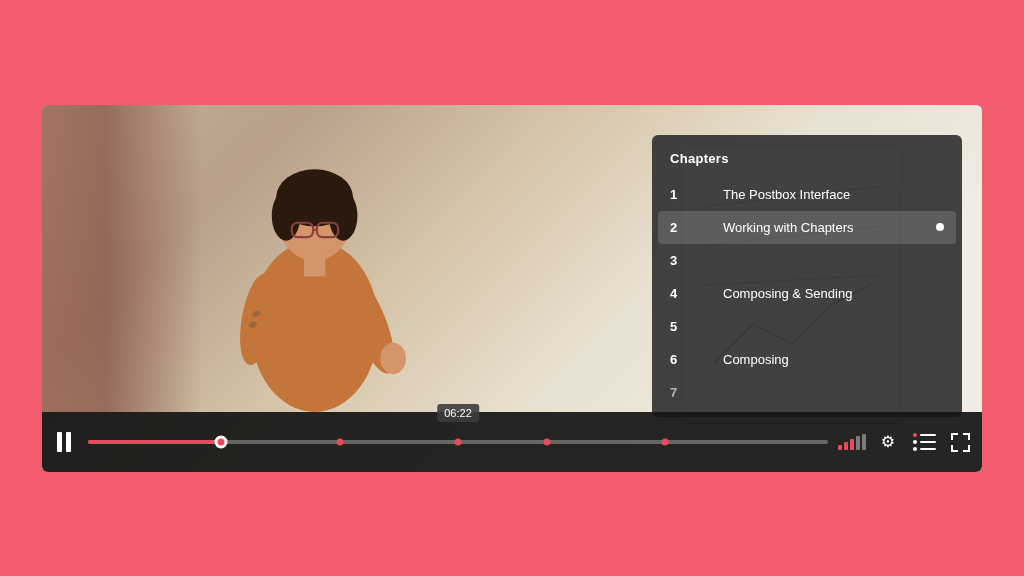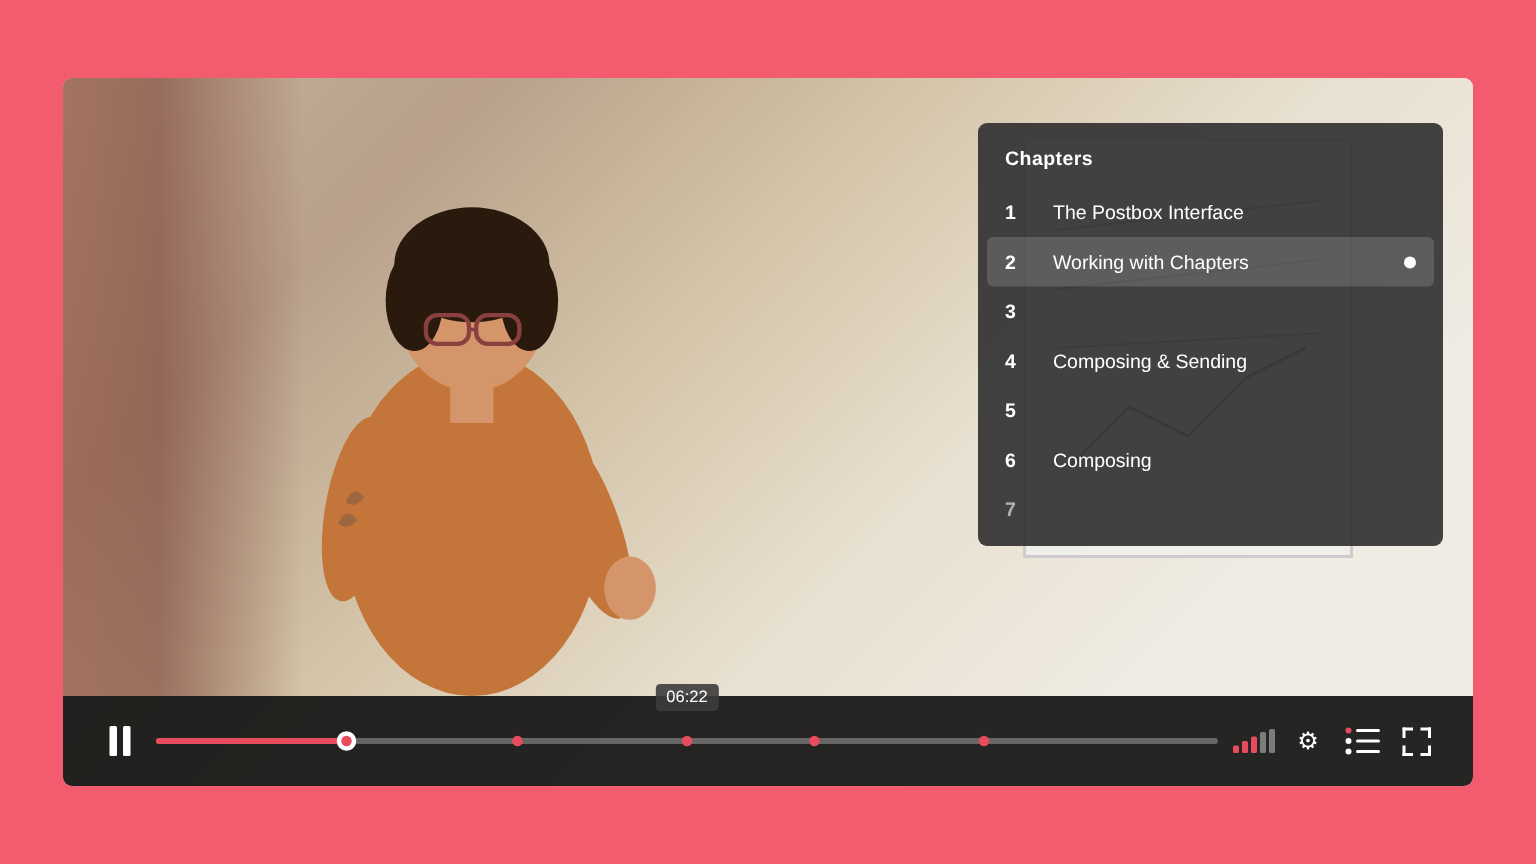--- a/index.html
+++ b/index.html
@@ -9,21 +9,21 @@
       background-color: #F25C6E;
       display: flex;
       align-items: center;
       justify-content: center;
       font-family: -apple-system, BlinkMacSystemFont, 'Segoe UI', sans-serif;
       overflow: hidden;
     }
 
     .video-container {
       width: 940px;
-      height: 472px;
+      height: 367px;
       position: relative;
       border-radius: 6px;
       overflow: hidden;
       background: #f0abfc;
     }
 
     
     .video-bg {
       width: 100%;
       height: 100%;
@@ -112,41 +112,42 @@
       font-weight: 600;
       min-width: 22px;
       margin-right: 10px;
     }
 
     .chapter-label {
       color: #ffffff;
       font-size: 13px;
       font-weight: 400;
       flex: 1;
+      margin-left: 21px;
     }
 
     .chapter-dot {
       width: 8px;
       height: 8px;
       border-radius: 50%;
       background: #ffffff;
       margin-left: 8px;
     }
 
     
     .controls-bar {
       position: absolute;
       bottom: 0;
       left: 0;
       right: 0;
       height: 60px;
       background: rgba(20, 20, 20, 0.92);
       display: flex;
       align-items: center;
-      padding: 0 24px;
+      padding: 0 8px;
       gap: 10px;
       z-index: 20;
     }
 
     .control-btn {
       color: white;
       font-size: 18px;
       cursor: pointer;
       display: flex;
       align-items: center;

